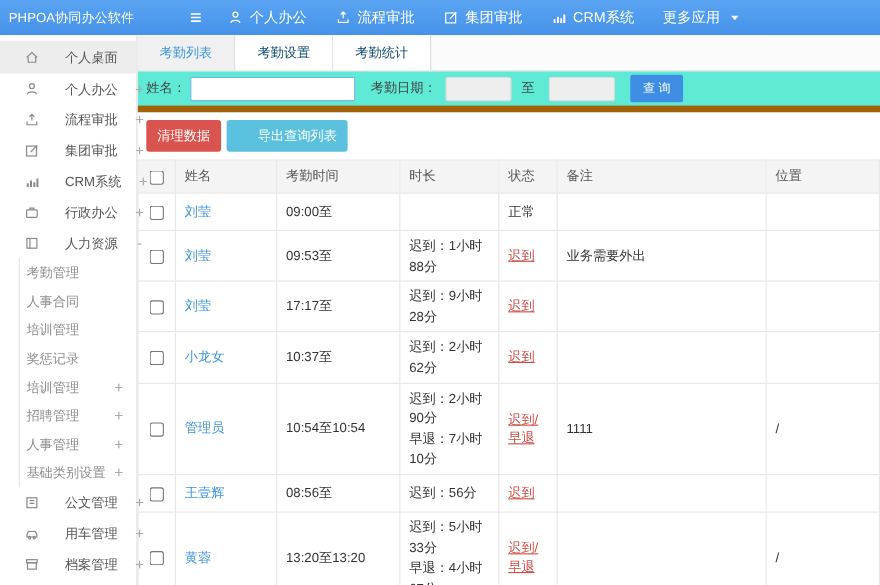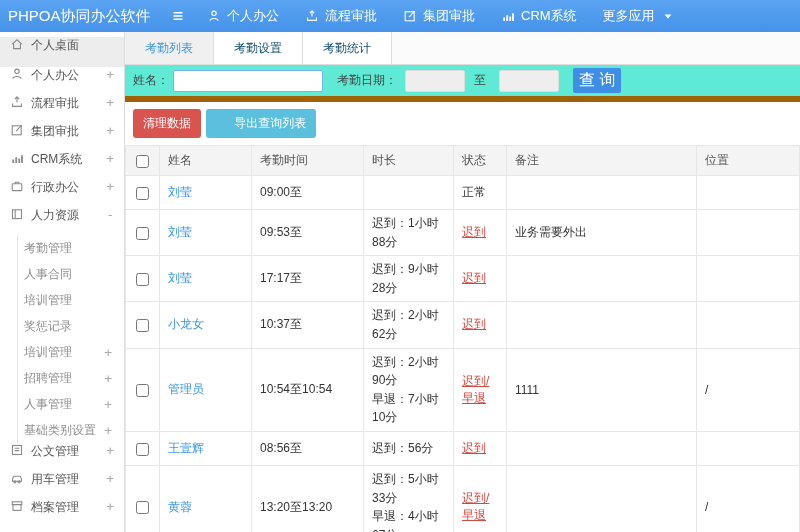--- a/index.html
+++ b/index.html
@@ -2,33 +2,33 @@
 <html style="--topbar1: #5aa4f2; --topbar2: #4592e9; --accent: #3f8ee6; --link: #3d96e0; --danger: #d9534f; --info: #5bc0de; --statusred: #d14a42;"><head>
 <meta charset="utf-8">
 <style>
   * { box-sizing: border-box; }
   html,body { margin:0; padding:0; width:800px; height:532px; overflow:hidden;
     font-family:"Liberation Sans","DejaVu Sans",sans-serif; font-size:12px; color:#333; background:#fff; }
 
   
   .topbar { height:32px; display:flex; align-items:center; color:#fff;
     background:linear-gradient(var(--topbar1,#5aa4f2), var(--topbar2,#4592e9)); }
-  .logo { width:163px; padding-left:8px; font-size:15px; white-space:nowrap; }
+  .logo { width:163px; padding-left:8px; font-size:12px; white-space:nowrap; }
   .hamburger { width:30px; display:flex; align-items:center; justify-content:center; cursor:pointer; }
   .nav { display:flex; align-items:center; margin-left:14px; font-size:13px; }
   .nav-item { display:flex; align-items:center; margin-right:26px; cursor:pointer; white-space:nowrap; }
   .nav-item .icon { margin-right:6px; }
   .nav-item .caret { margin-left:6px; }
   .icon { width:14px; height:14px; flex:0 0 auto; }
 
   
   .sidebar { position:absolute; top:32px; left:0; width:125px; height:500px;
     background:#fff; border-right:1px solid #ddd; padding-top:5px; }
-  .side-item { height:28px; display:flex; align-items:flex-start; padding:0 10px 0 10px;
-    color:#555; cursor:pointer; white-space:nowrap; }
+  .side-item { height:28px; display:flex; align-items:center; padding:0 10px 0 22px;
+    color:#555; cursor:pointer; white-space:nowrap;gap:16px; }
   .side-item.active { background:#ededed; height:30px; }
   .side-item .icon { width:14px; height:14px; margin-right:7px; color:#8a8a8a; }
   .toggle { margin-left:auto; color:#aaa; font-size:13px; font-family:"DejaVu Sans Mono",monospace; }
   .side-sub { margin-left:17px; border-left:1px solid #e3e3e3; }
   .side-sub-item { height:26px; display:flex; align-items:center; padding:0 12px 0 6px;
     color:#8e8e8e; cursor:pointer; white-space:nowrap; }
 
   
   .main { margin-left:125px; height:376px; background:#fff; }
   .tabstrip { height:33px; background:#fbfbfb; border-bottom:1px solid #ddd; display:flex; }
@@ -38,21 +38,21 @@
 
   .searchbar { height:37px; display:flex; align-items:center; padding-left:8px;
     background:#5eead4; border-bottom:6px solid #a16207; }
   .searchbar label { margin-right:4px; color:#444; white-space:nowrap; }
   .name-input { width:150px; height:22px; border:1px solid #7db4e8; border-radius:2px;
     padding:0 4px; outline:none; margin-right:14px; font-size:12px; }
   .date-input { width:60px; height:22px; background:#eee; border:1px solid #ddd;
     border-radius:2px; margin-left:4px; }
   .to-label { margin:0 9px; color:#444; }
   .query-btn { margin-left:14px; width:48px; height:25px; background:var(--accent,#3f8ee6);
-    color:#fff; border:none; border-radius:2px; font-size:16px; cursor:pointer; white-space:nowrap; }
+    color:#fff; border:none; border-radius:2px; font-size:11px; cursor:pointer; white-space:nowrap; }
 
   .actionbar { padding:7px 8px; }
   .btn { color:#fff; border:none; border-radius:3px; padding:6px 10px; font-size:12px; cursor:pointer; }
   .btn-danger { background:var(--danger,#d9534f); }
   .btn-info { background:var(--info,#5bc0de); margin-left:2px;padding-left:28px; }
 
   table { width:675px; border-collapse:collapse; table-layout:fixed; background:#fff; }
   th, td { border:1px solid #e7e7e7; padding:4px 8px; text-align:left;
     font-weight:normal; font-size:12px; overflow:hidden; }
   thead th { background:#f4f4f4; height:30px; color:#555; }

